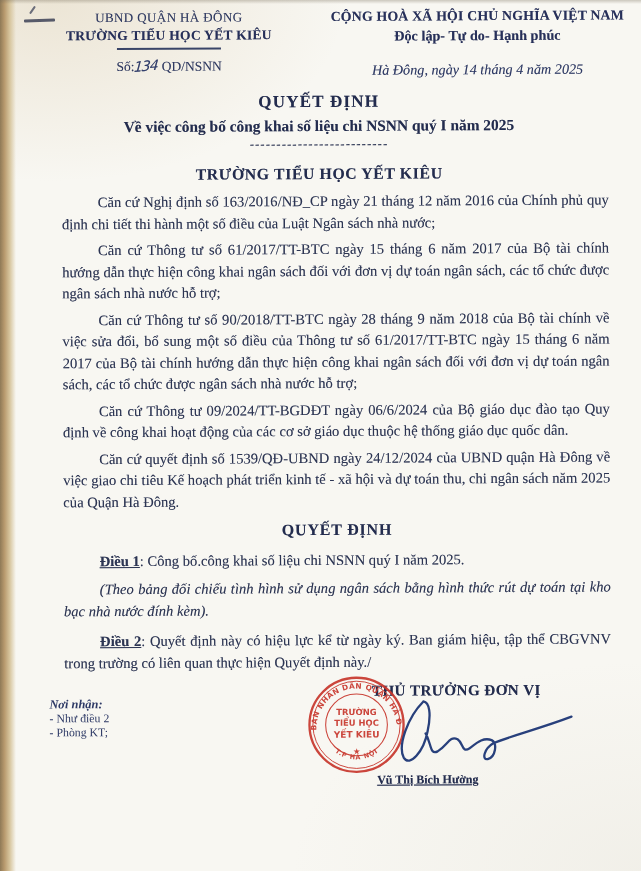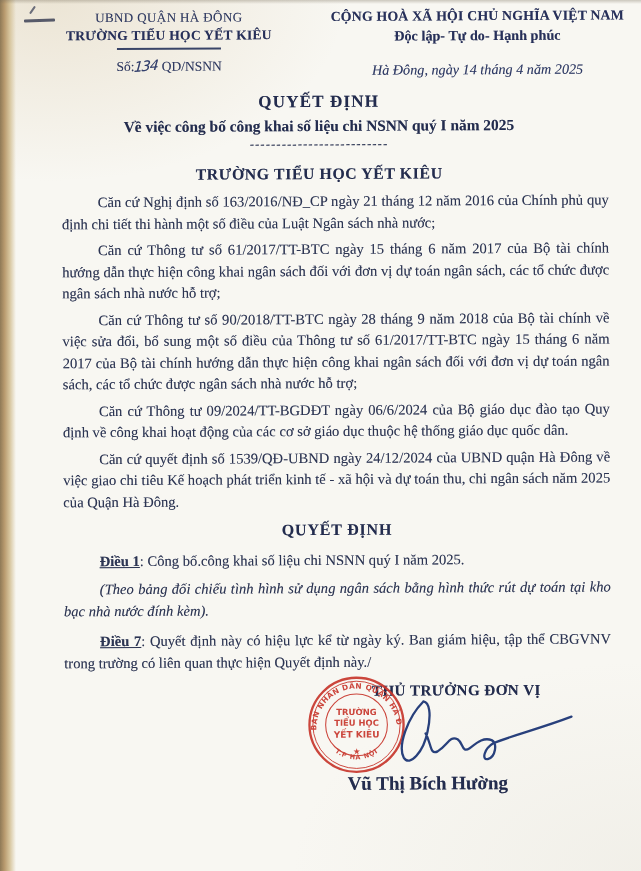--- a/index.html
+++ b/index.html
@@ -59,21 +59,21 @@
     margin:7px 0 9px 0;color:#232c4e;}
   .art-label{font-weight:bold;text-decoration:underline;margin-top:32px;}
   .note{font-style:italic;margin-top:7px !important;margin-bottom:9px !important;text-indent:42px;}
 
   .sign-area{position:absolute;left:0;top:672px;right:0;height:199px;}
   .recipients{position:absolute;left:48px;top:24px;font-size:11.8px;color:#2e3a66;line-height:14px;}
   .rcp-label{font-weight:bold;font-style:italic;font-size:12.4px;}
   .sig-title{position:absolute;left:345px;top:10px;width:220px;text-align:center;
     font-size:15.2px;font-weight:bold;letter-spacing:.4px;color:#232c4e;}
   .sig-name{position:absolute;left:336px;top:101px;width:180px;text-align:center;
-    font-size:19px;font-weight:bold;color:#232c4e;}
+    font-size:12px;font-weight:bold;color:#232c4e;text-decoration:underline;}
   .stamp{position:absolute;left:305px;top:4px;width:100px;height:98px;opacity:.92;}
   .signature{position:absolute;left:378px;top:22px;width:195px;height:75px;}
 </style>
 </head>
 <body>
 
 <div class="page">
   <div class="scan-edge-left"></div>
   <div class="scan-edge-top"></div>
   <div class="pencil-tick"></div>
@@ -111,24 +111,29 @@
       <p>Căn cứ Thông tư số 90/2018/TT-BTC ngày 28 tháng 9 năm 2018 của Bộ tài chính về việc sửa đổi, bổ sung một số điều của Thông tư số 61/2017/TT-BTC ngày 15 tháng 6 năm 2017 của Bộ tài chính hướng dẫn thực hiện công khai ngân sách đối với đơn vị dự toán ngân sách, các tổ chức được ngân sách nhà nước hỗ trợ;</p>
       <p>Căn cứ Thông tư 09/2024/TT-BGDĐT ngày 06/6/2024 của Bộ giáo dục đào tạo Quy định về công khai hoạt động của các cơ sở giáo dục thuộc hệ thống giáo dục quốc dân.</p>
       <p>Căn cứ quyết định số 1539/QĐ-UBND ngày 24/12/2024 của UBND quận Hà Đông về việc giao chi tiêu Kế hoạch phát triển kinh tế - xã hội và dự toán thu, chi ngân sách năm 2025 của Quận Hà Đông.</p>
 
       <div class="decision-heading">QUYẾT ĐỊNH</div>
 
       <p><span class="art-label">Điều 1</span><span>: Công bố.công khai số liệu chi NSNN quý I năm 2025.</span></p>
 
       <p class="note">(Theo bảng đối chiếu tình hình sử dụng ngân sách bằng hình thức rút dự toán tại kho bạc nhà nước đính kèm).</p>
 
-      <p><span class="art-label">Điều 7</span><span>: Quyết định này có hiệu lực kể từ ngày ký. Ban giám hiệu, tập thể CBGVNV trong trường có liên quan thực hiện Quyết định này./</span></p>
+      <p><span class="art-label">Điều 2</span><span>: Quyết định này có hiệu lực kể từ ngày ký. Ban giám hiệu, tập thể CBGVNV trong trường có liên quan thực hiện Quyết định này./</span></p>
     </div>
 
     <div class="sign-area">
+      <div class="recipients">
+        <div class="rcp-label">Nơi nhận:</div>
+        <div>- Như điều 2</div>
+        <div>- Phòng  KT;</div>
+      </div>
 
       <div class="sig-title ink">THỦ TRƯỞNG ĐƠN VỊ</div>
 
       <svg class="stamp" viewBox="0 0 100 100">
         <circle cx="50" cy="50" r="48" fill="none" stroke="#c8372d" stroke-width="2.4"></circle>
         <circle cx="50" cy="50" r="44.5" fill="none" stroke="#c8372d" stroke-width="1"></circle>
         <circle cx="50" cy="50" r="31.5" fill="none" stroke="#c8372d" stroke-width="1.1"></circle>
         <defs>
           <path id="arcTop" d="M 9,54 A 41,41 0 1 1 91,54"></path>
           <path id="arcBottom" d="M 16,62 A 36.5,36.5 0 0 0 84,62"></path>

